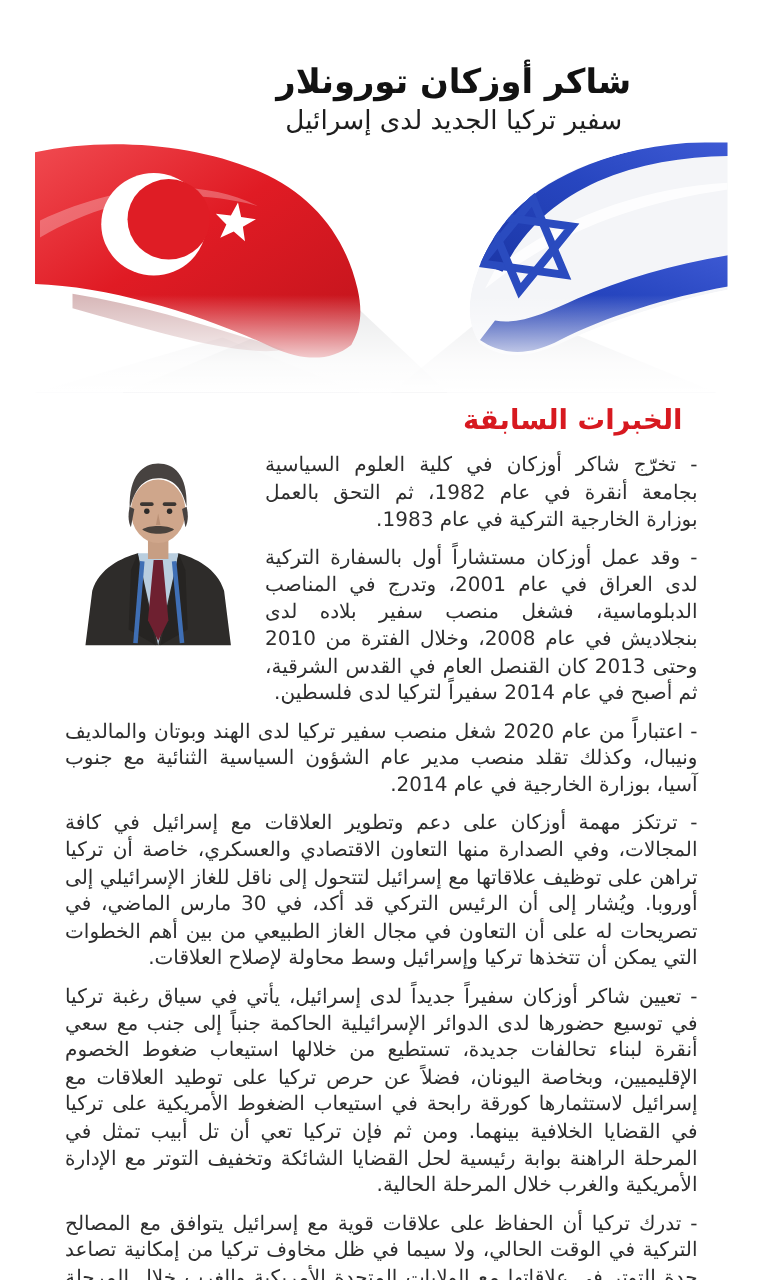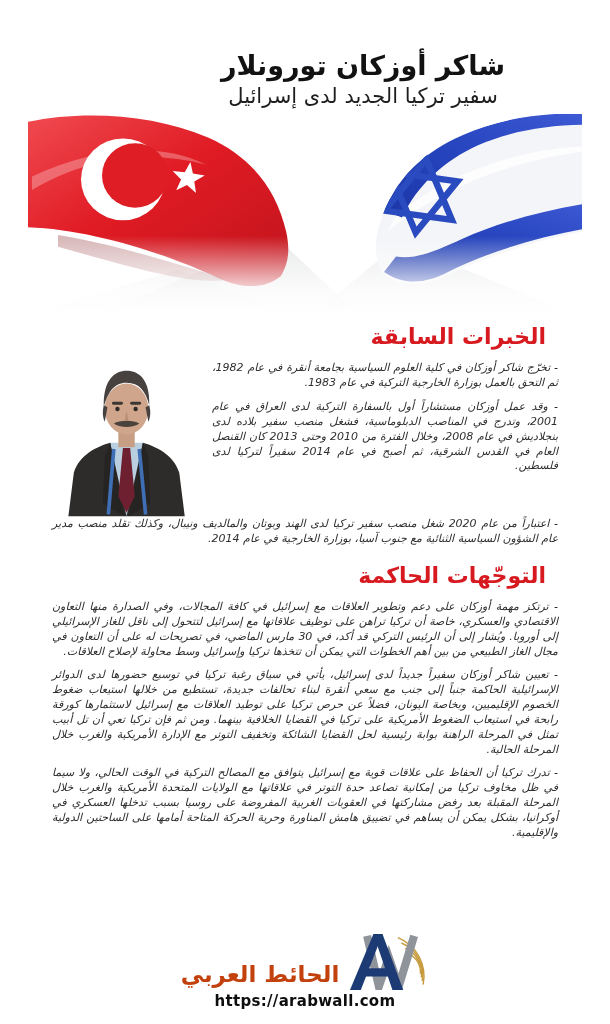--- a/index.html
+++ b/index.html
@@ -11,21 +11,21 @@
   
   header{padding-top:50px;text-align:center;direction:rtl;transform:translateX(58px);}
   h1{margin:0;font-size:27px;line-height:1.15;font-weight:bold;color:#121212;letter-spacing:0;}
   .subtitle{font-size:21px;line-height:1.3;color:#1e1e1e;margin-top:2px;}
   
   .flags{margin-top:4px;}
   .flags svg{display:block;}
   
   .content{padding:0 24px;direction:rtl;color:#2e2e2e;}
   .sec-h{color:#d71920;font-size:22px;font-weight:bold;margin:10px 12px 12px;}
-  .content p{font-size:11px;line-height:1.35;text-align:justify;margin:0 0 9px;font-style:italic;}
+  .content p{font-size:16px;line-height:1.35;text-align:justify;margin:0 0 9px;}
   .row{display:flex;gap:10px;align-items:flex-start;}
   .col-text{flex:1;min-width:0;}
   .col-photo{flex:0 0 150px;}
   .col-photo svg{display:block;}
   .sec2 .sec-h{margin-top:16px;}
   
   footer{margin-top:auto;padding-bottom:14px;display:flex;flex-direction:column;align-items:center;}
   .brandrow{display:flex;align-items:flex-end;gap:6px;}
   .wordmark{color:#c2410c;font-weight:bold;font-size:23px;direction:rtl;line-height:1;padding-bottom:4px;}
   .monogram{width:84px;height:56px;}
@@ -135,21 +135,20 @@
 
             <path d="M82,54 L80,64 L84,64 Z" fill="#b98f74"></path>
             <path d="M68,68 C74,64 90,64 96,68 C90,73 74,73 68,68 Z" fill="#4a423c"></path>
           </svg>
         </div>
       </div>
       <p class="full">- اعتباراً من عام 2020 شغل منصب سفير تركيا لدى الهند وبوتان والمالديف ونيبال، وكذلك تقلد منصب مدير عام الشؤون السياسية الثنائية مع جنوب آسيا، بوزارة الخارجية في عام 2014.</p>
     </section>
 
     <section class="sec2">
-      <h2 class="sec-h">التوجّهات الحاكمة</h2>
       <p>- ترتكز مهمة أوزكان على دعم وتطوير العلاقات مع إسرائيل في كافة المجالات، وفي الصدارة منها التعاون الاقتصادي والعسكري، خاصة أن تركيا تراهن على توظيف علاقاتها مع إسرائيل لتتحول إلى ناقل للغاز الإسرائيلي إلى أوروبا. ويُشار إلى أن الرئيس التركي قد أكد، في 30 مارس الماضي، في تصريحات له على أن التعاون في مجال الغاز الطبيعي من بين أهم الخطوات التي يمكن أن تتخذها تركيا وإسرائيل وسط محاولة لإصلاح العلاقات.</p>
       <p>- تعيين شاكر أوزكان سفيراً جديداً لدى إسرائيل، يأتي في سياق رغبة تركيا في توسيع حضورها لدى الدوائر الإسرائيلية الحاكمة جنباً إلى جنب مع سعي أنقرة لبناء تحالفات جديدة، تستطيع من خلالها استيعاب ضغوط الخصوم الإقليميين، وبخاصة اليونان، فضلاً عن حرص تركيا على توطيد العلاقات مع إسرائيل لاستثمارها كورقة رابحة في استيعاب الضغوط الأمريكية على تركيا في القضايا الخلافية بينهما. ومن ثم فإن تركيا تعي أن تل أبيب تمثل في المرحلة الراهنة بوابة رئيسية لحل القضايا الشائكة وتخفيف التوتر مع الإدارة الأمريكية والغرب خلال المرحلة الحالية.</p>
       <p>- تدرك تركيا أن الحفاظ على علاقات قوية مع إسرائيل يتوافق مع المصالح التركية في الوقت الحالي، ولا سيما في ظل مخاوف تركيا من إمكانية تصاعد حدة التوتر في علاقاتها مع الولايات المتحدة الأمريكية والغرب خلال المرحلة المقبلة بعد رفض مشاركتها في العقوبات الغربية المفروضة على روسيا بسبب تدخلها العسكري في أوكرانيا، بشكل يمكن أن يساهم في تضييق هامش المناورة وحرية الحركة المتاحة أمامها على الساحتين الدولية والإقليمية.</p>
     </section>
 
   </main>
 
   <footer>
     <div class="brandrow">
       <div class="wordmark">الحائط العربي</div>

